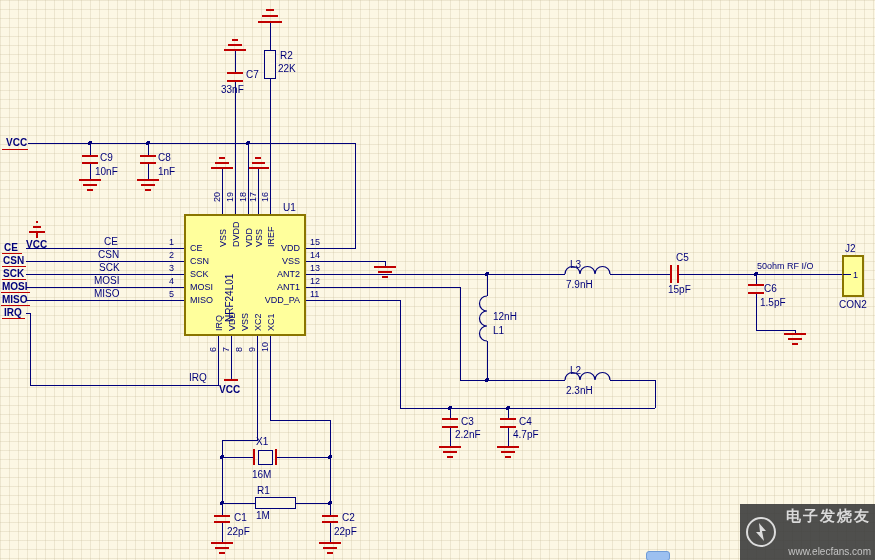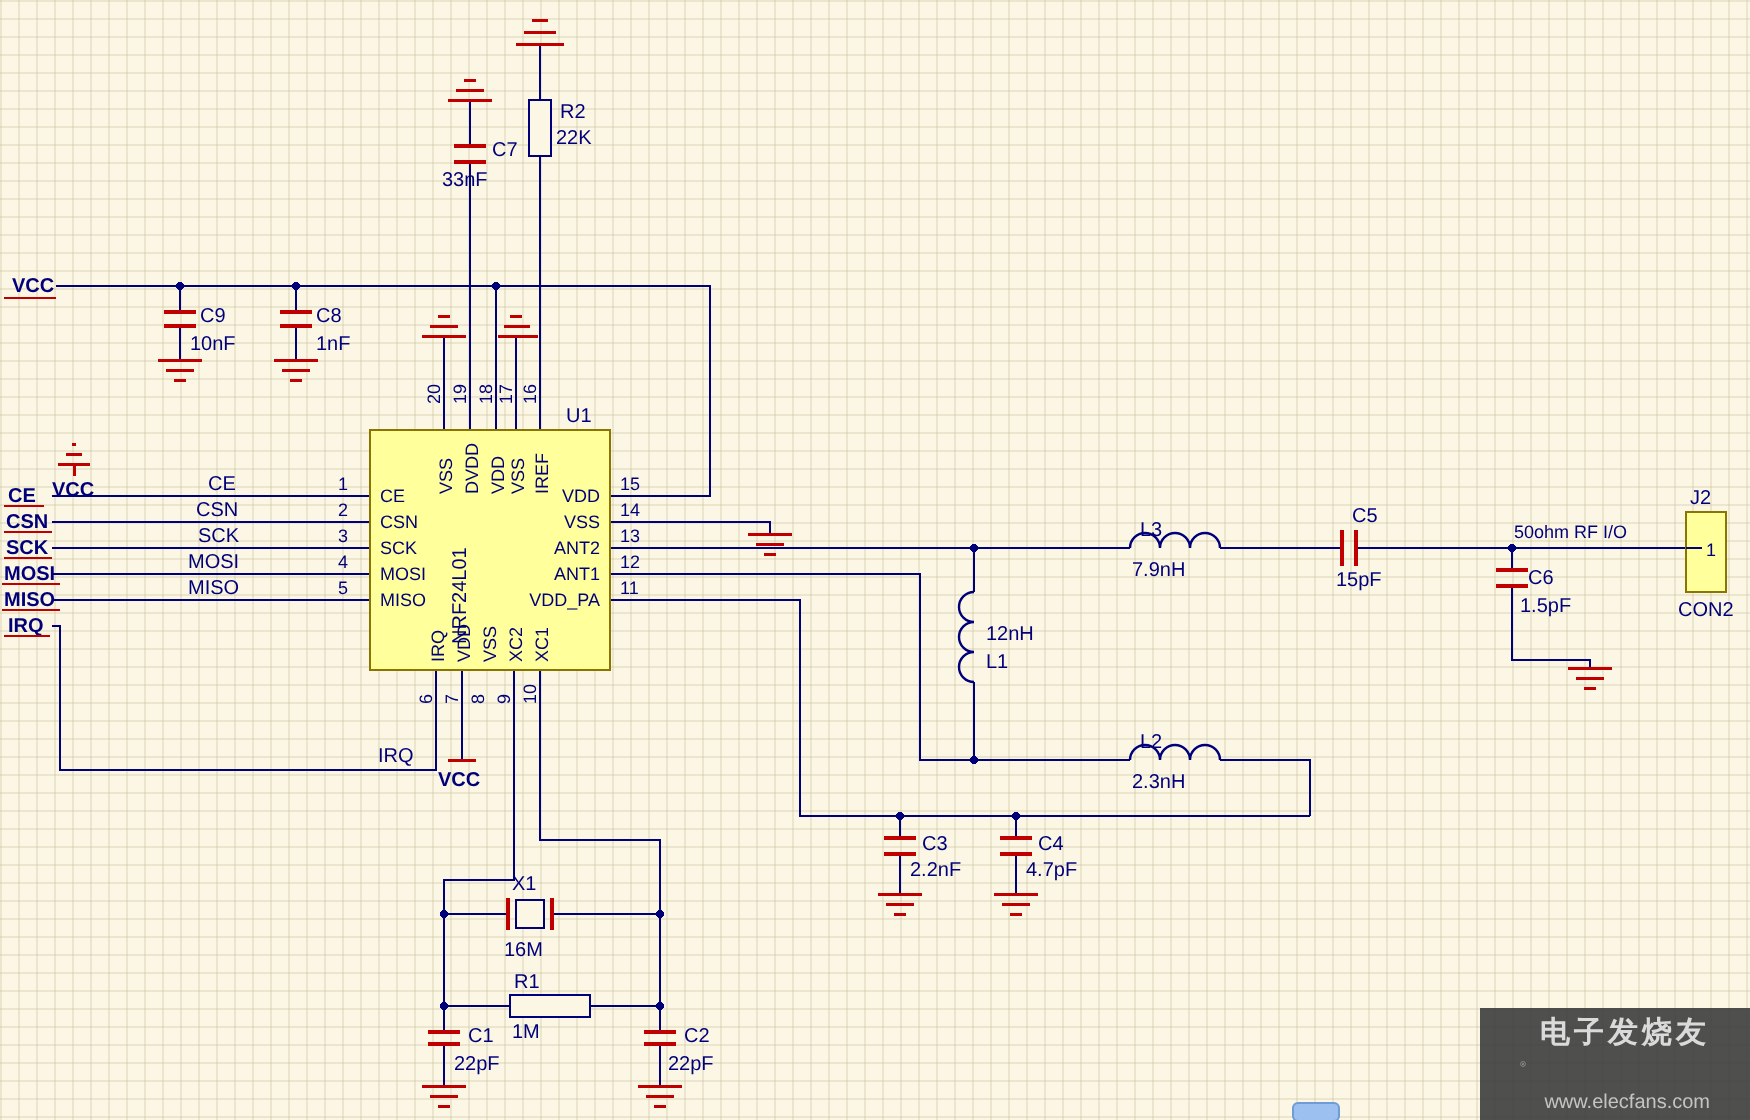--- a/index.html
+++ b/index.html
@@ -14,21 +14,21 @@
   }
   svg.sch{position:absolute;left:0;top:0}
   svg.sch text{font-family:"Liberation Sans",sans-serif;fill:#00007a}
   .t{font-size:10px}
   .ts{font-size:9px}
   .red{fill:#c00000}
   .maroon{fill:#8f1500;font-weight:bold}
   .wm{
     position:absolute;left:740px;top:504px;width:135px;height:56px;
     background:rgba(60,60,60,.9);display:flex;align-items:center;
-    gap:7px;padding:0 20px;box-sizing:border-box;
+    gap:7px;padding:0 4px;box-sizing:border-box;
   }
   .wm-text{display:flex;flex-direction:column;align-items:flex-end;flex:1}
   .wm-brand{color:#dadada;font-size:15px;font-weight:bold;letter-spacing:2px;white-space:nowrap}
   .wm-site{color:#c4c4c4;font-size:10px;margin-top:20px}
   .thumb{
     position:absolute;left:646px;top:551px;width:22px;height:8px;
     background:#9cc0f0;border:1px solid #6f9bd6;border-radius:3px;
   }
 </style>
 </head>

